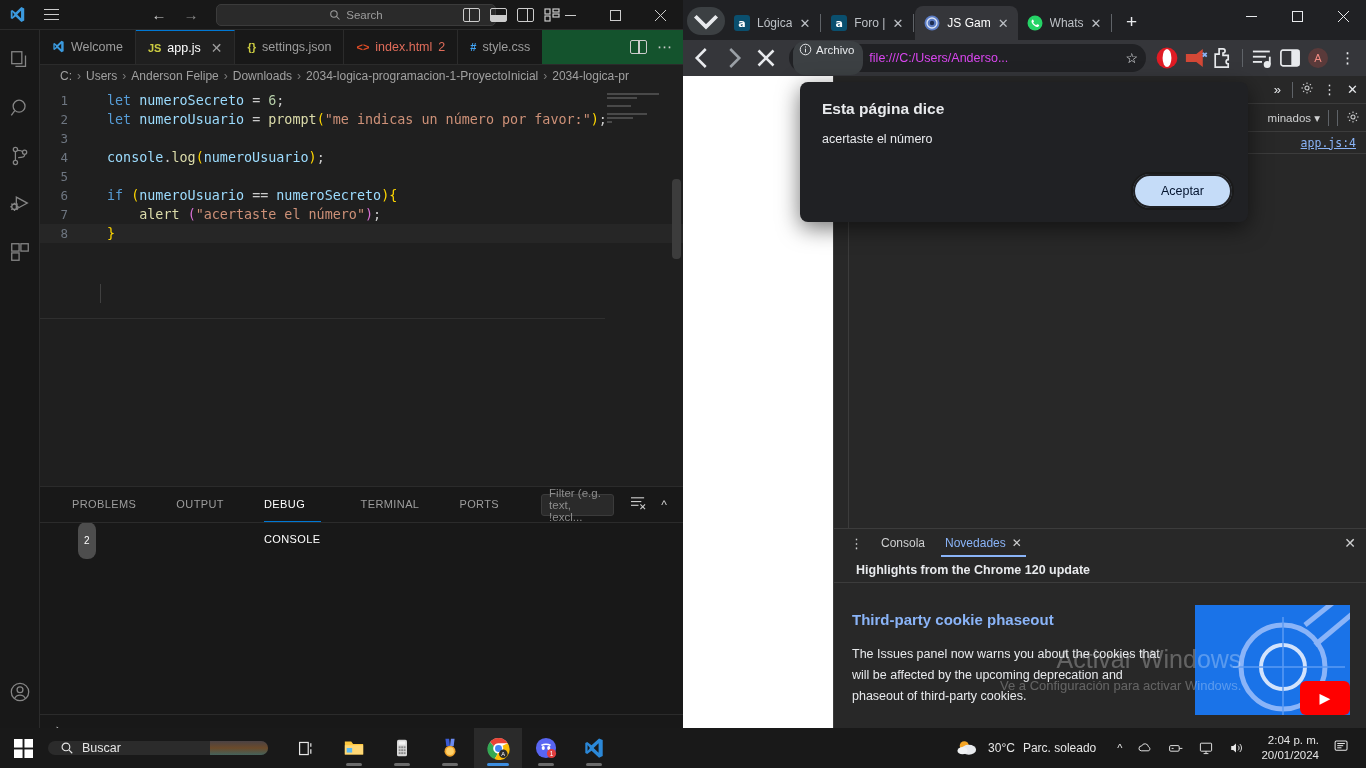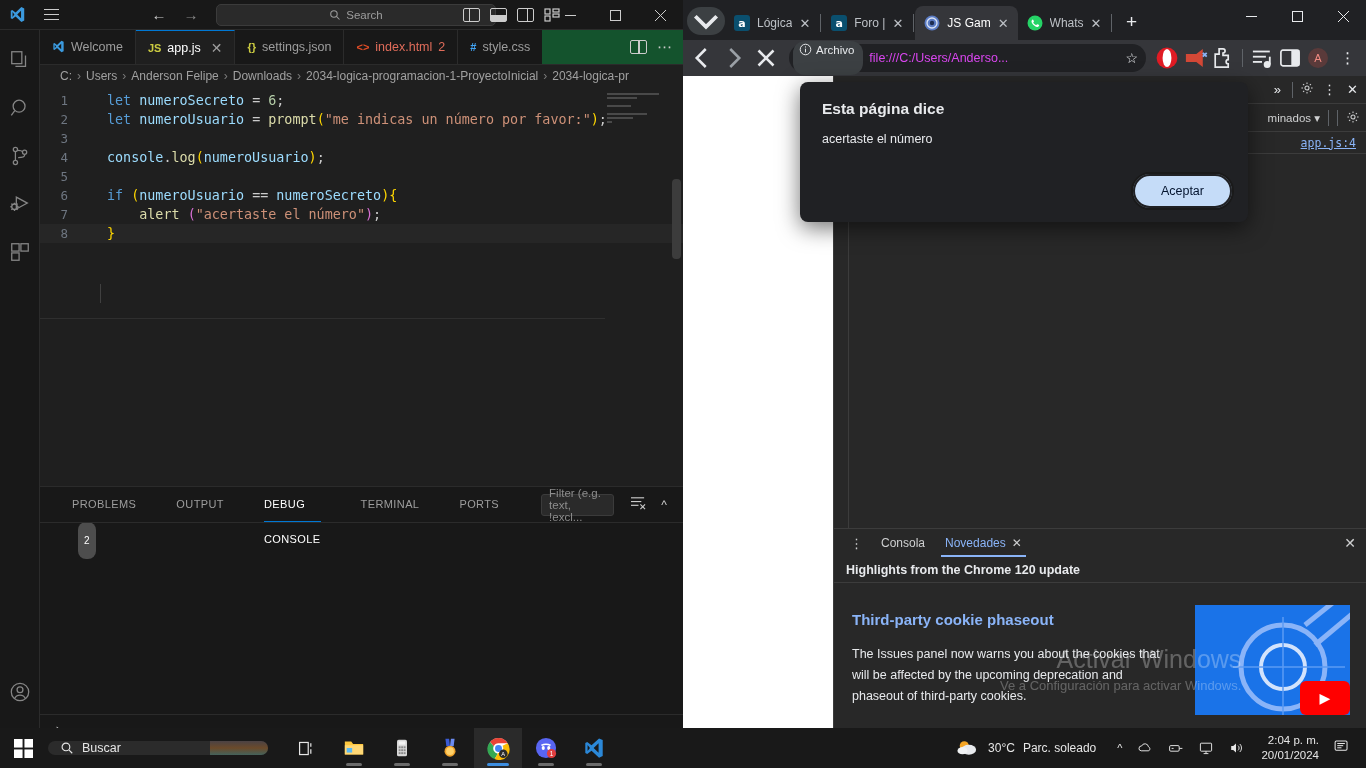--- a/index.html
+++ b/index.html
@@ -174,21 +174,21 @@
   .dt-srclink { color:#8ab4f8; font-family:"DejaVu Sans Mono", monospace; font-size: 11.5px; text-decoration: underline; cursor:pointer; }
   .dt-divider-v { position:absolute; left: 14px; top: 0; bottom: 0; width: 1px; background:#3c3c3c; }
 
   .dt-drawer { height: 240px; border-top: 1px solid #3c3c3c; display:flex; flex-direction:column; background:#282828; }
   .dt-drawer-tabs { height: 28px; display:flex; align-items:center; gap: 0; padding-left: 8px; }
   .dt-dots { color:#cfd0d1; padding: 0 8px; font-size: 13px; letter-spacing: 0; cursor:pointer; }
   .dt-dtab { font-size: 12px; color:#cfd0d1; padding: 0 10px; height:28px; line-height:28px; position:relative; cursor:pointer; display:flex; align-items:center; gap:6px; }
   .dt-dtab.active { color:#8ab4f8; }
   .dt-dtab.active:after { content:''; position:absolute; left:6px; right:6px; bottom:0; height:2px; background:#8ab4f8; }
   .dt-drawer-close { margin-left:auto; padding: 0 10px; color:#cfd0d1; cursor:pointer; font-size: 14px; }
-  .dt-whatsnew-head { height: 26px; display:flex; align-items:center; padding-left: 12px; font-size: 12.5px; color:#e8eaed; border-bottom: 1px solid #3c3c3c; font-weight: bold; }
+  .dt-whatsnew-head { height: 26px; display:flex; align-items:center; padding-left: 22px; font-size: 12.5px; color:#e8eaed; border-bottom: 1px solid #3c3c3c; font-weight: bold; }
   .dt-whatsnew-body { flex:1; position:relative; padding: 28px 14px 0 18px; overflow:hidden; }
   .wn-title { color:#8ab4f8; font-size: 15px; font-weight: bold; margin-bottom: 16px; }
   .wn-text { color:#e8eaed; font-size: 12.5px; line-height: 21px; max-width: 310px; }
   .wn-thumb { position:absolute; right: 16px; top: 22px; width: 155px; height: 110px; background:#1a73e8; overflow:hidden; }
   .wn-play { position:absolute; right: 0; bottom: 0; width: 50px; height: 34px; background:#ff0000; border-radius:6px; display:flex; align-items:center; justify-content:center; color:#fff; font-size:14px; }
   .dt-scrollbar { position:absolute; right: 0; top: 0; bottom: 0; width: 10px; }
   .dt-scroll-arrow { color:#9aa0a6; font-size: 9px; text-align:center; }
 
   
   .alert-dialog {

